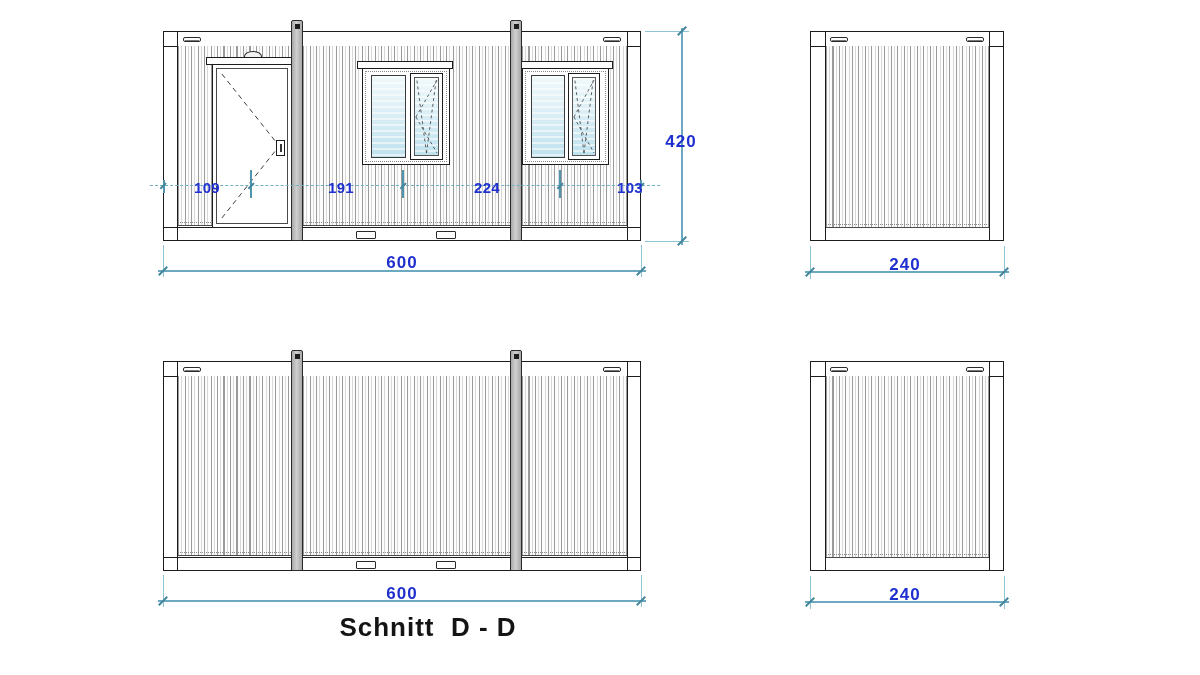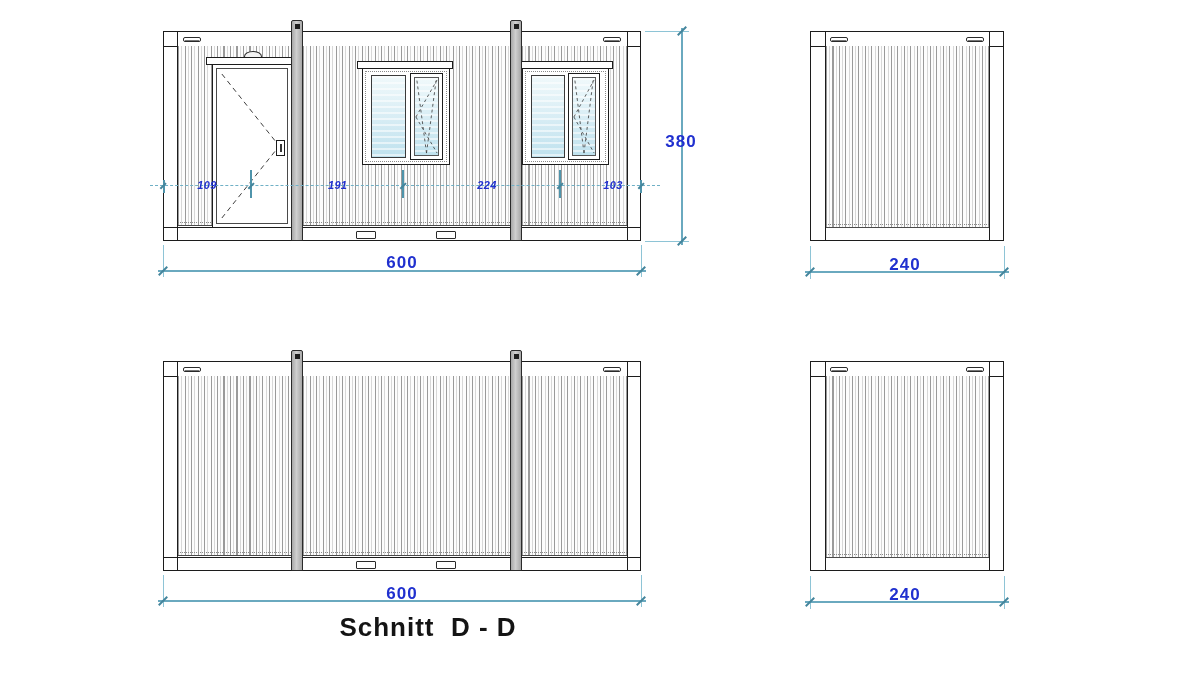--- a/index.html
+++ b/index.html
@@ -39,21 +39,21 @@
   .handle::after{content:"";position:absolute;left:50%;top:3px;bottom:3px;width:2px;margin-left:-1px;background:#333;}
   
   .dim-line{background:#6aa9bf;z-index:5;}
   .dim-dash{border-top:1.5px dashed #6fb0c6;z-index:5;}
   .ext{background:#8ec4d6;z-index:5;}
   .tick{width:1.5px;background:#4f94ab;z-index:5;}
   .slash{width:12px;height:2px;background:#44859c;transform:rotate(-45deg);z-index:6;}
   .slash.sm{width:8px;height:1.5px;}
   .dim-text{color:#2030cf;font-weight:bold;text-align:center;z-index:7;white-space:pre;}
   .dim-big{font-size:17px;letter-spacing:1px;}
-  .dim-small{font-size:11px;letter-spacing:0.3px;font-style:italic;}
+  .dim-small{font-size:15px;letter-spacing:0.3px;}
   .view-label{color:#141414;font-size:26px;font-weight:bold;letter-spacing:1px;text-align:center;white-space:pre;z-index:7;}
   svg{position:absolute;inset:0;width:100%;height:100%;z-index:5;}
 </style>
 </head>
 <body>
 
 <div class="canvas">
 
   <div class="abs outer" style="left:163px;top:31px;width:478px;height:210px;"></div>
   <div class="abs vline" style="left:177px;top:31px;height:210px;"></div>
@@ -125,35 +125,35 @@
   <div class="abs tick" style="left:559px;top:170px;height:28px;"></div>
   <div class="abs tick" style="left:640px;top:180px;height:13px;"></div>
   <div class="abs slash sm" style="left:159px;top:185px;"></div>
   <div class="abs slash sm" style="left:247px;top:185px;"></div>
   <div class="abs slash sm" style="left:399px;top:185px;"></div>
   <div class="abs slash sm" style="left:556px;top:185px;"></div>
   <div class="abs slash sm" style="left:637px;top:185px;"></div>
   <div class="abs dim-text dim-small" style="left:187px;top:179px;width:40px;">109</div>
   <div class="abs dim-text dim-small" style="left:308px;top:179px;width:36px;padding-left:20px;">191</div>
   <div class="abs dim-text dim-small" style="left:467px;top:179px;width:40px;">224</div>
-  <div class="abs dim-text dim-small" style="left:587px;top:179px;width:52px;">103</div>
+  <div class="abs dim-text dim-small" style="left:604px;top:179px;width:52px;">103</div>
 
   <div class="abs ext" style="left:163px;top:245px;width:1px;height:32px;"></div>
   <div class="abs ext" style="left:641px;top:245px;width:1px;height:32px;"></div>
   <div class="abs dim-line" style="left:158px;top:270px;width:488px;height:1.5px;"></div>
   <div class="abs slash" style="left:157px;top:270px;"></div>
   <div class="abs slash" style="left:635px;top:270px;"></div>
   <div class="abs dim-text dim-big" style="left:372px;top:253px;width:60px;">600</div>
 
   <div class="abs ext" style="left:645px;top:31px;width:44px;height:1px;"></div>
   <div class="abs ext" style="left:645px;top:241px;width:44px;height:1px;"></div>
   <div class="abs dim-line" style="left:681px;top:28px;width:1.5px;height:217px;"></div>
   <div class="abs slash" style="left:676px;top:30px;"></div>
   <div class="abs slash" style="left:676px;top:240px;"></div>
-  <div class="abs dim-text dim-big" style="left:651px;top:132px;width:60px;background:#fff0;">380</div>
+  <div class="abs dim-text dim-big" style="left:651px;top:132px;width:60px;background:#fff0;">420</div>
 
 
   <div class="abs outer" style="left:810px;top:31px;width:194px;height:210px;"></div>
   <div class="abs vline" style="left:825px;top:31px;height:210px;"></div>
   <div class="abs vline" style="left:989px;top:31px;height:210px;"></div>
   <div class="abs hline" style="left:811px;top:46px;width:192px;"></div>
   <div class="abs slot" style="left:830px;top:37px;width:18px;height:5px;"></div>
   <div class="abs slot" style="left:966px;top:37px;width:18px;height:5px;"></div>
   <div class="abs wall" style="left:826px;top:46px;width:163px;height:182px;"></div>
   <div class="abs ext" style="left:810px;top:246px;width:1px;height:33px;"></div>

